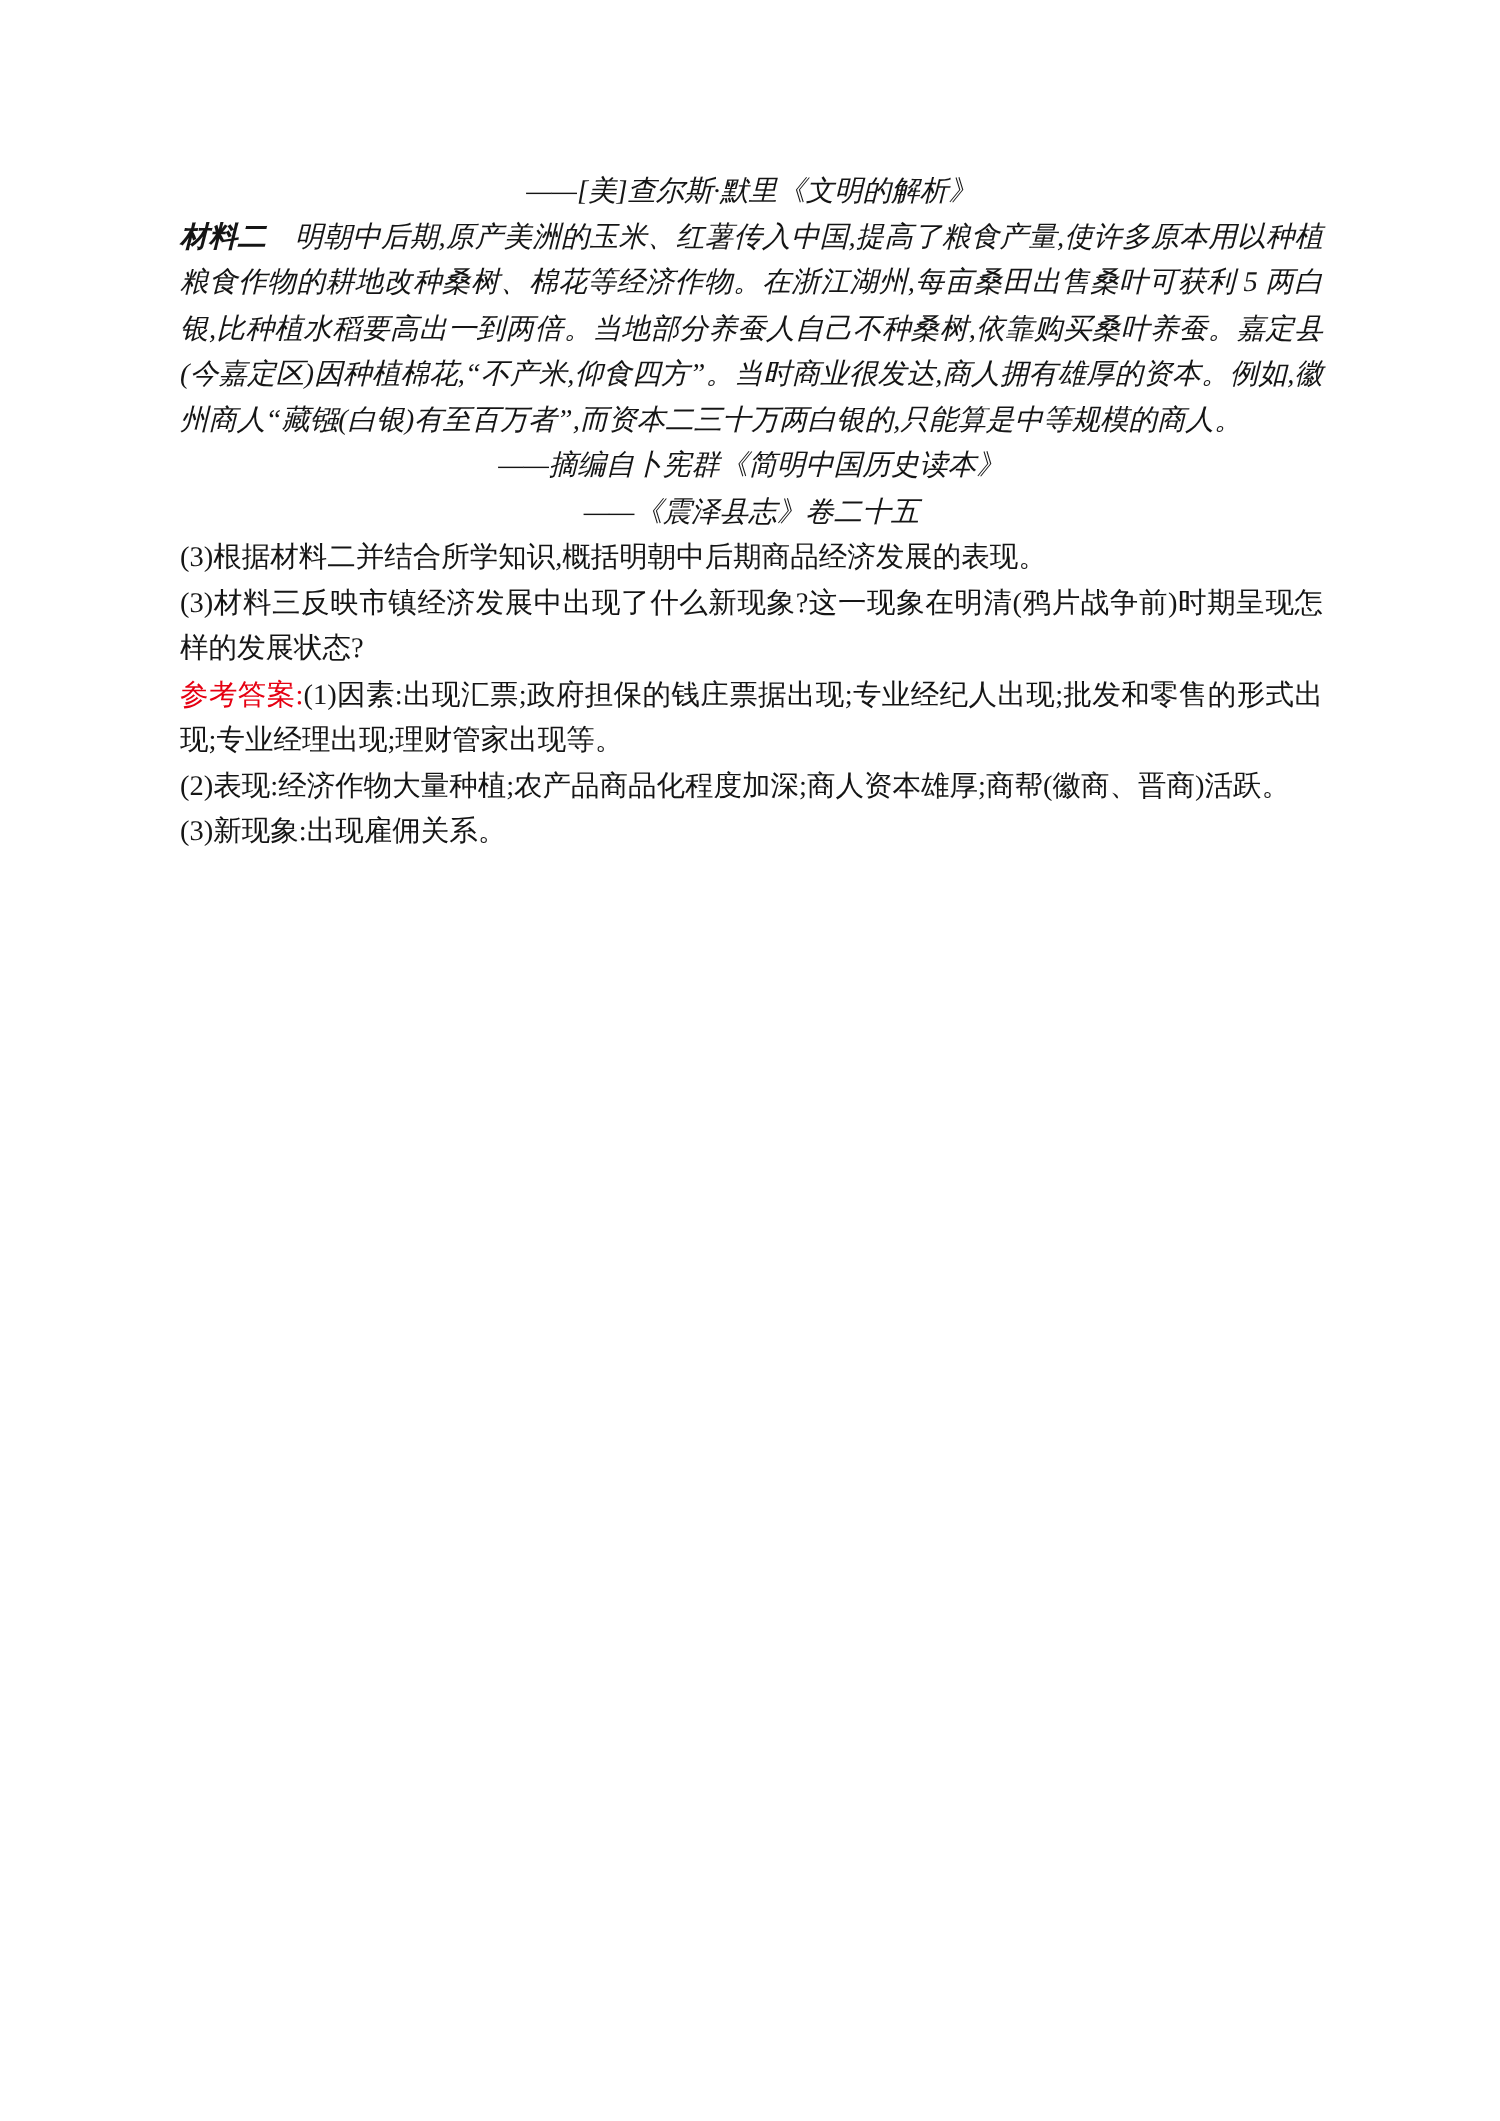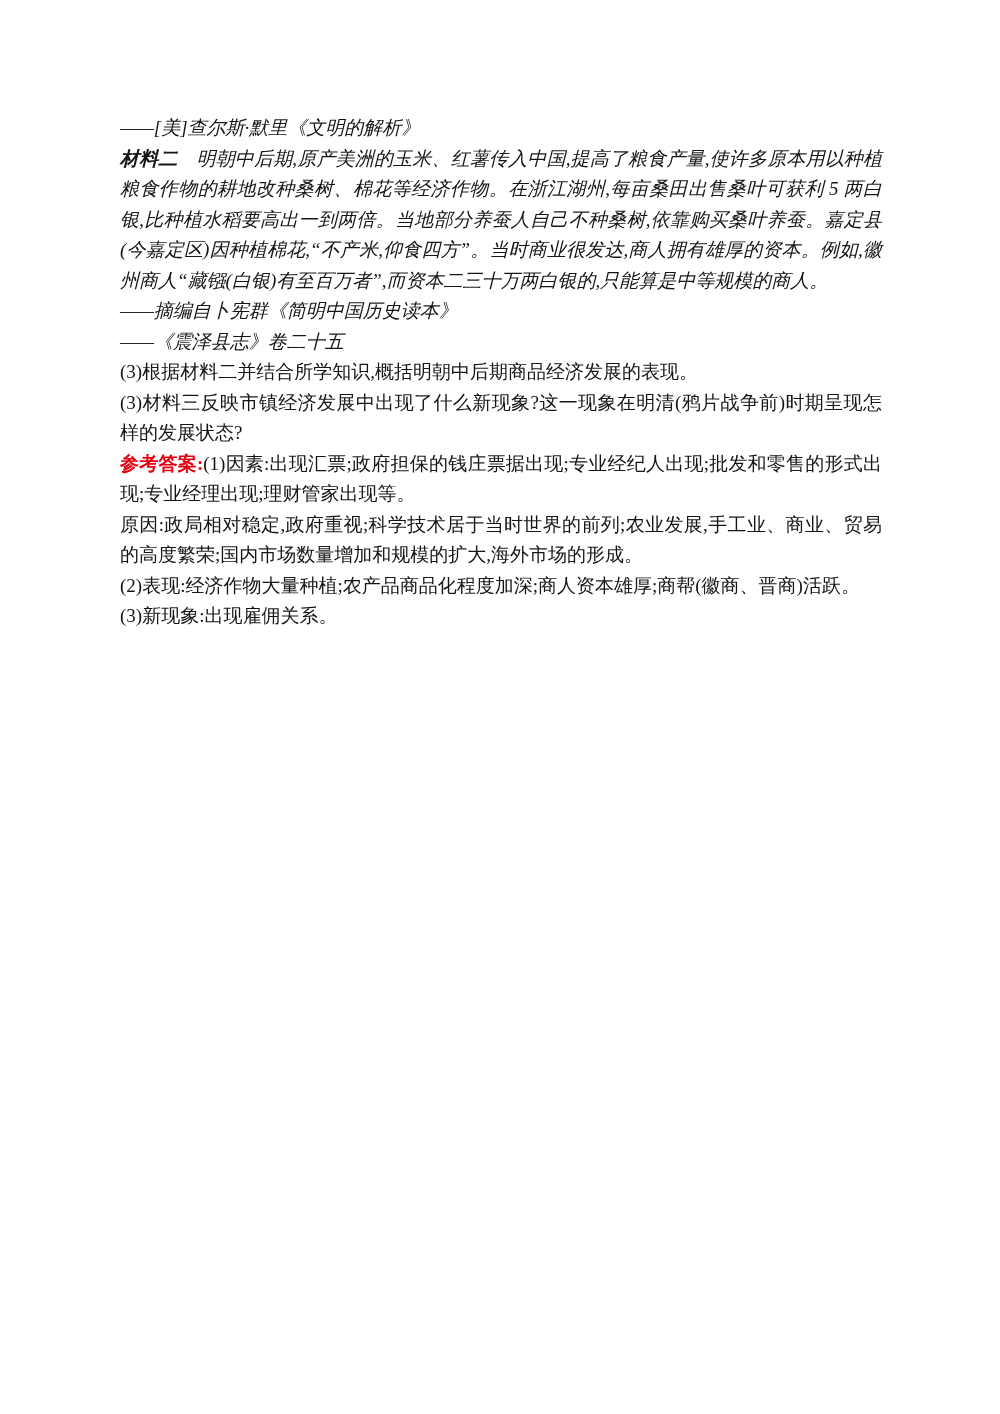--- a/index.html
+++ b/index.html
@@ -27,31 +27,31 @@
   }
   .content p {
     margin: 0;
     padding: 0;
   }
   
   .kai {
     font-style: italic;
   }
   .attr {
-    text-align: left;
+    text-align: center;
   }
   .mat-label {
     font-weight: bold;
     margin-right: 1em;
   }
   .q, .ans {
     font-style: normal;
   }
   .ans-label {
-    font-weight: bold;
+    font-weight: normal;
   }
 </style>
 </head>
 <body>
 
 <div class="page">
   <div class="content">
 
     <p class="attr kai">——[美]查尔斯·默里《文明的解析》</p>
 
@@ -62,21 +62,20 @@
 
     <p class="attr kai">——《震泽县志》卷二十五</p>
 
 
     <p class="q">(3)根据材料二并结合所学知识,概括明朝中后期商品经济发展的表现。</p>
 
     <p class="q">(3)材料三反映市镇经济发展中出现了什么新现象?这一现象在明清(鸦片战争前)时期呈现怎样的发展状态?</p>
 
     <p class="ans"><span class="ans-label" style="color: rgb(230, 0, 18);">参考答案:</span><span>(1)因素:出现汇票;政府担保的钱庄票据出现;专业经纪人出现;批发和零售的形式出现;专业经理出现;理财管家出现等。</span></p>
 
-    <p class="ans">原因:政局相对稳定,政府重视;科学技术居于当时世界的前列;农业发展,手工业、商业、贸易的高度繁荣;国内市场数量增加和规模的扩大,海外市场的形成。</p>
 
     <p class="ans">(2)表现:经济作物大量种植;农产品商品化程度加深;商人资本雄厚;商帮(徽商、晋商)活跃。</p>
 
     <p class="ans">(3)新现象:出现雇佣关系。</p>
 
 
   </div>
 </div>
 
 </body></html>

